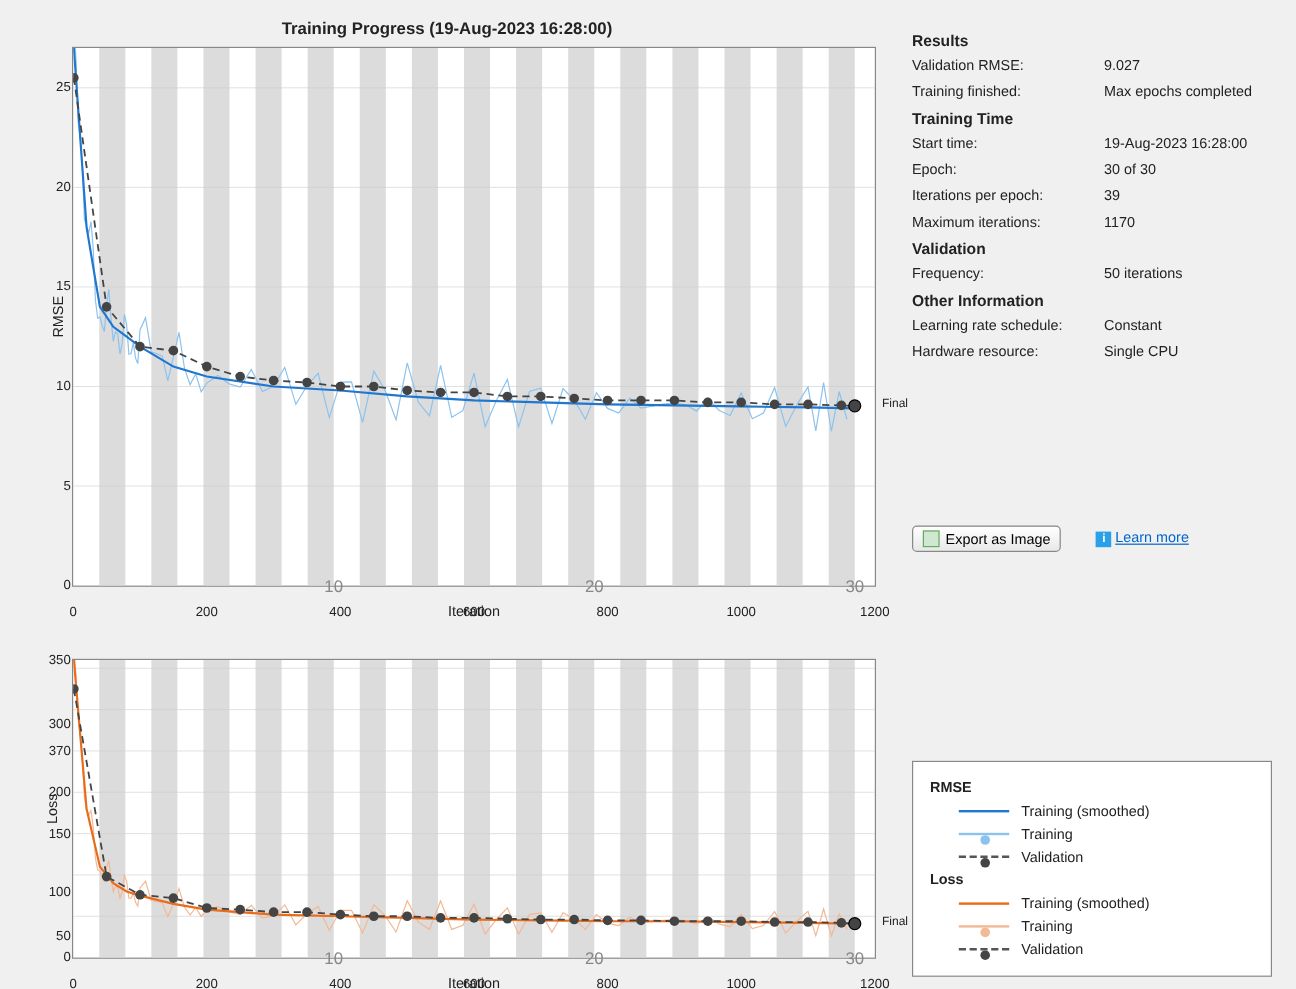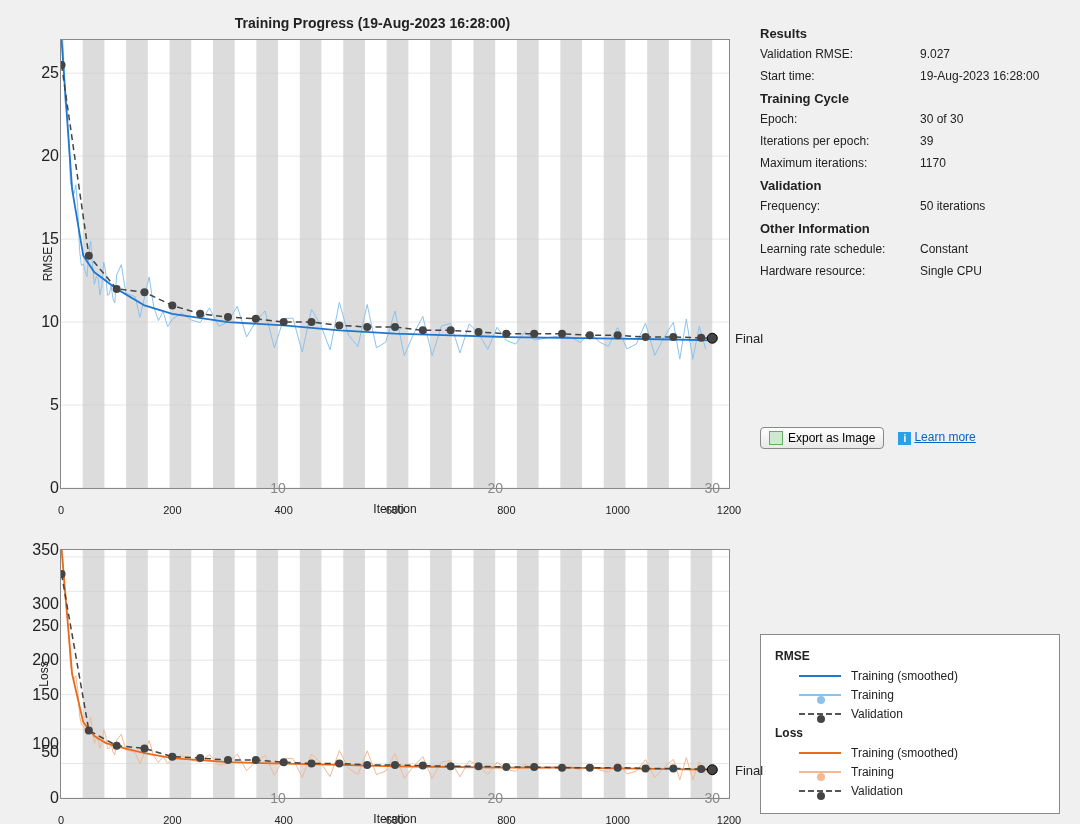--- a/index.html
+++ b/index.html
@@ -54,21 +54,21 @@
       border: 1px solid #888;
       border-radius: 4px;
       padding: 3px 8px;
       cursor: pointer;
       font-size: 12px;
     }
     .export-icon {
       width: 14px; height: 14px; margin-right: 5px;
       background: #cfe8cf; border: 1px solid #6a6;
     }
-    .learn-link { color: #0066cc; margin-left: 14px; font-size: 12px; }
+    .learn-link { color: #0066cc; margin-left: 29px; font-size: 12px; }
     .learn-icon {
       display: inline-block; width: 13px; height: 13px; background: #2aa0e8; color: #fff;
       font-weight: bold; font-size: 10px; text-align: center; line-height: 13px; margin-right: 3px;
       vertical-align: middle;
     }
     .button-row { margin-top: 15px; display: flex; align-items: center; }
     .legend-box {
       border: 1px solid #888;
       background: #fff;
       padding: 10px 14px;
@@ -80,26 +80,26 @@
     .legend-swatch { width: 42px; height: 10px; margin-right: 10px; position: relative; }
     .sw-line-blue { border-top: 2px solid #1f77d0; position: absolute; top:4px; width:100%; }
     .sw-line-lblue { border-top: 2px solid #8cc3ee; position: absolute; top:4px; width:100%; }
     .sw-dot-lblue::after { content:""; position:absolute; left:18px; top:0; width:8px; height:8px; border-radius:50%; background:#8cc3ee; }
     .sw-line-dash { border-top: 2px dashed #555; position: absolute; top:4px; width:100%; }
     .sw-dot-dark::after { content:""; position:absolute; left:18px; top:0; width:8px; height:8px; border-radius:50%; background:#444; }
     .sw-line-orange { border-top: 2px solid #e86c1a; position: absolute; top:4px; width:100%; }
     .sw-line-lorange { border-top: 2px solid #f3b895; position: absolute; top:4px; width:100%; }
     .sw-dot-lorange::after { content:""; position:absolute; left:18px; top:0; width:8px; height:8px; border-radius:50%; background:#f3b895; }
     .y-ticks { position: absolute; left: -30px; top: 0; height: 100%; width: 28px; }
-    .y-tick { position: absolute; right: 0; font-size: 16px; transform: translateY(-50%); }
+    .y-tick { position: absolute; right: 0; font-size: 11px; transform: translateY(-50%); }
     .x-ticks { position: absolute; bottom: -16px; left: 0; width: 100%; }
     .x-tick { position: absolute; font-size: 11px; transform: translateX(-50%); }
     .epoch-labels { position: absolute; bottom: 8px; left:0; width:100%; font-size:14px; color:#888; }
     .epoch-label { position:absolute; transform:translateX(-50%); }
-    .final-label { position: absolute; font-size: 13px; }
+    .final-label { position: absolute; font-size: 10px; }
     svg { position: absolute; top: 0; left: 0; }
   </style>
 </head>
 <body>
 
 <div class="container">
   <div class="left-panel">
     <div class="chart-title">Training Progress (19-Aug-2023 16:28:00)</div>
 
     <div class="chart-wrapper">
@@ -237,25 +237,25 @@
             <circle cx="528.8333333333333" cy="217.6888888888889" r="4" fill="#444"></circle>
             <circle cx="556.6666666666667" cy="217.6888888888889" r="4" fill="#444"></circle>
             <circle cx="584.5" cy="218.37777777777777" r="4" fill="#444"></circle>
             <circle cx="612.3333333333333" cy="218.37777777777777" r="4" fill="#444"></circle>
             <circle cx="640.1666666666667" cy="219.06666666666666" r="4" fill="#444"></circle>
             <circle cx="651.3" cy="219.75555555555556" r="4" fill="#444"></circle>
             <circle cx="651.3" cy="219.75555555555556" r="5" fill="#444" stroke="#000" stroke-width="1"></circle>
           </svg>
           <div class="y-ticks">
             <div class="y-tick" style="top: 248px;">0</div>
-            <div class="y-tick" style="top: 202px;">50</div>
+            <div class="y-tick" style="top: 230px;">50</div>
             <div class="y-tick" style="top: 194px;">100</div>
             <div class="y-tick" style="top: 144.667px;">150</div>
             <div class="y-tick" style="top: 110.222px;">200</div>
-            <div class="y-tick" style="top: 75.7778px;">250</div>
+            <div class="y-tick" style="top: 75.7778px;">370</div>
             <div class="y-tick" style="top: 54px;">300</div>
             <div class="y-tick" style="top: 0;">350</div>
           </div>
           <div class="x-ticks">
             <div class="x-tick" style="left: 0px;">0</div>
             <div class="x-tick" style="left: 111.333px;">200</div>
             <div class="x-tick" style="left: 222.667px;">400</div>
             <div class="x-tick" style="left: 334px;">600</div>
             <div class="x-tick" style="left: 445.333px;">800</div>
             <div class="x-tick" style="left: 556.667px;">1000</div>
@@ -271,27 +271,31 @@
     </div>
   </div>
 
   <div class="right-panel">
     <div class="info-section">
       <h4>Results</h4>
       <div class="info-row">
         <span class="label">Validation RMSE:</span>
         <span class="value">9.027</span>
       </div>
-
+      <div class="info-row">
+        <span class="label">Training finished:</span>
+        <span class="value">Max epochs completed</span>
+      </div>
+
+      <h4>Training Time</h4>
       <div class="info-row">
         <span class="label">Start time:</span>
         <span class="value">19-Aug-2023 16:28:00</span>
       </div>
 
-      <h4>Training Cycle</h4>
       <div class="info-row">
         <span class="label">Epoch:</span>
         <span class="value">30 of 30</span>
       </div>
       <div class="info-row">
         <span class="label">Iterations per epoch:</span>
         <span class="value">39</span>
       </div>
       <div class="info-row">
         <span class="label">Maximum iterations:</span>

